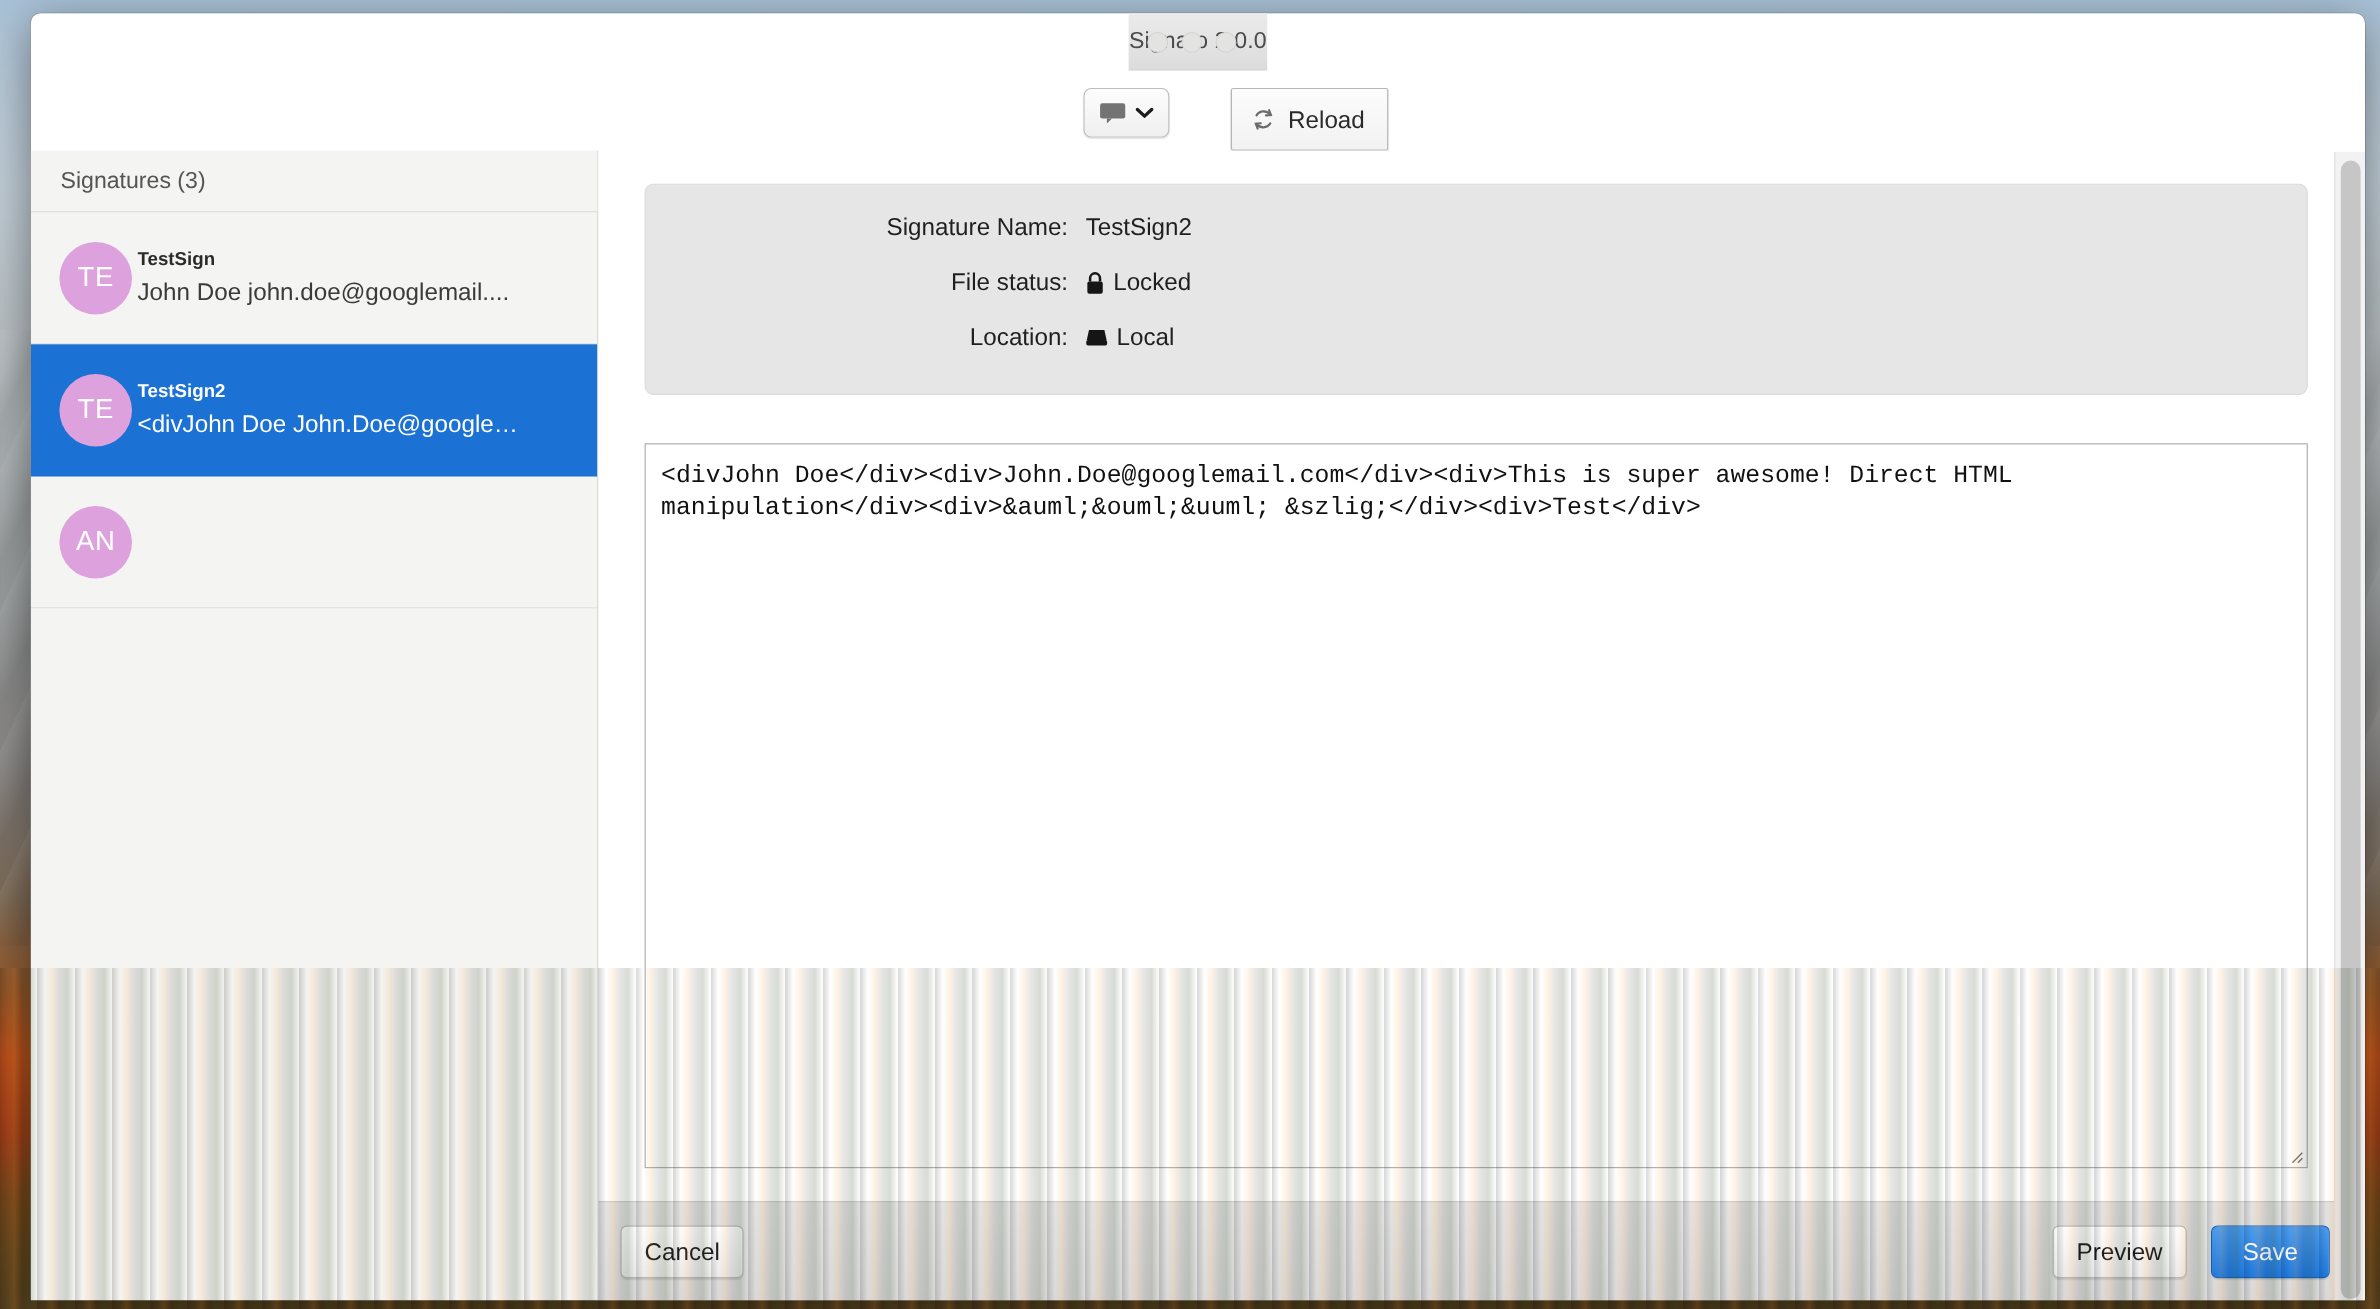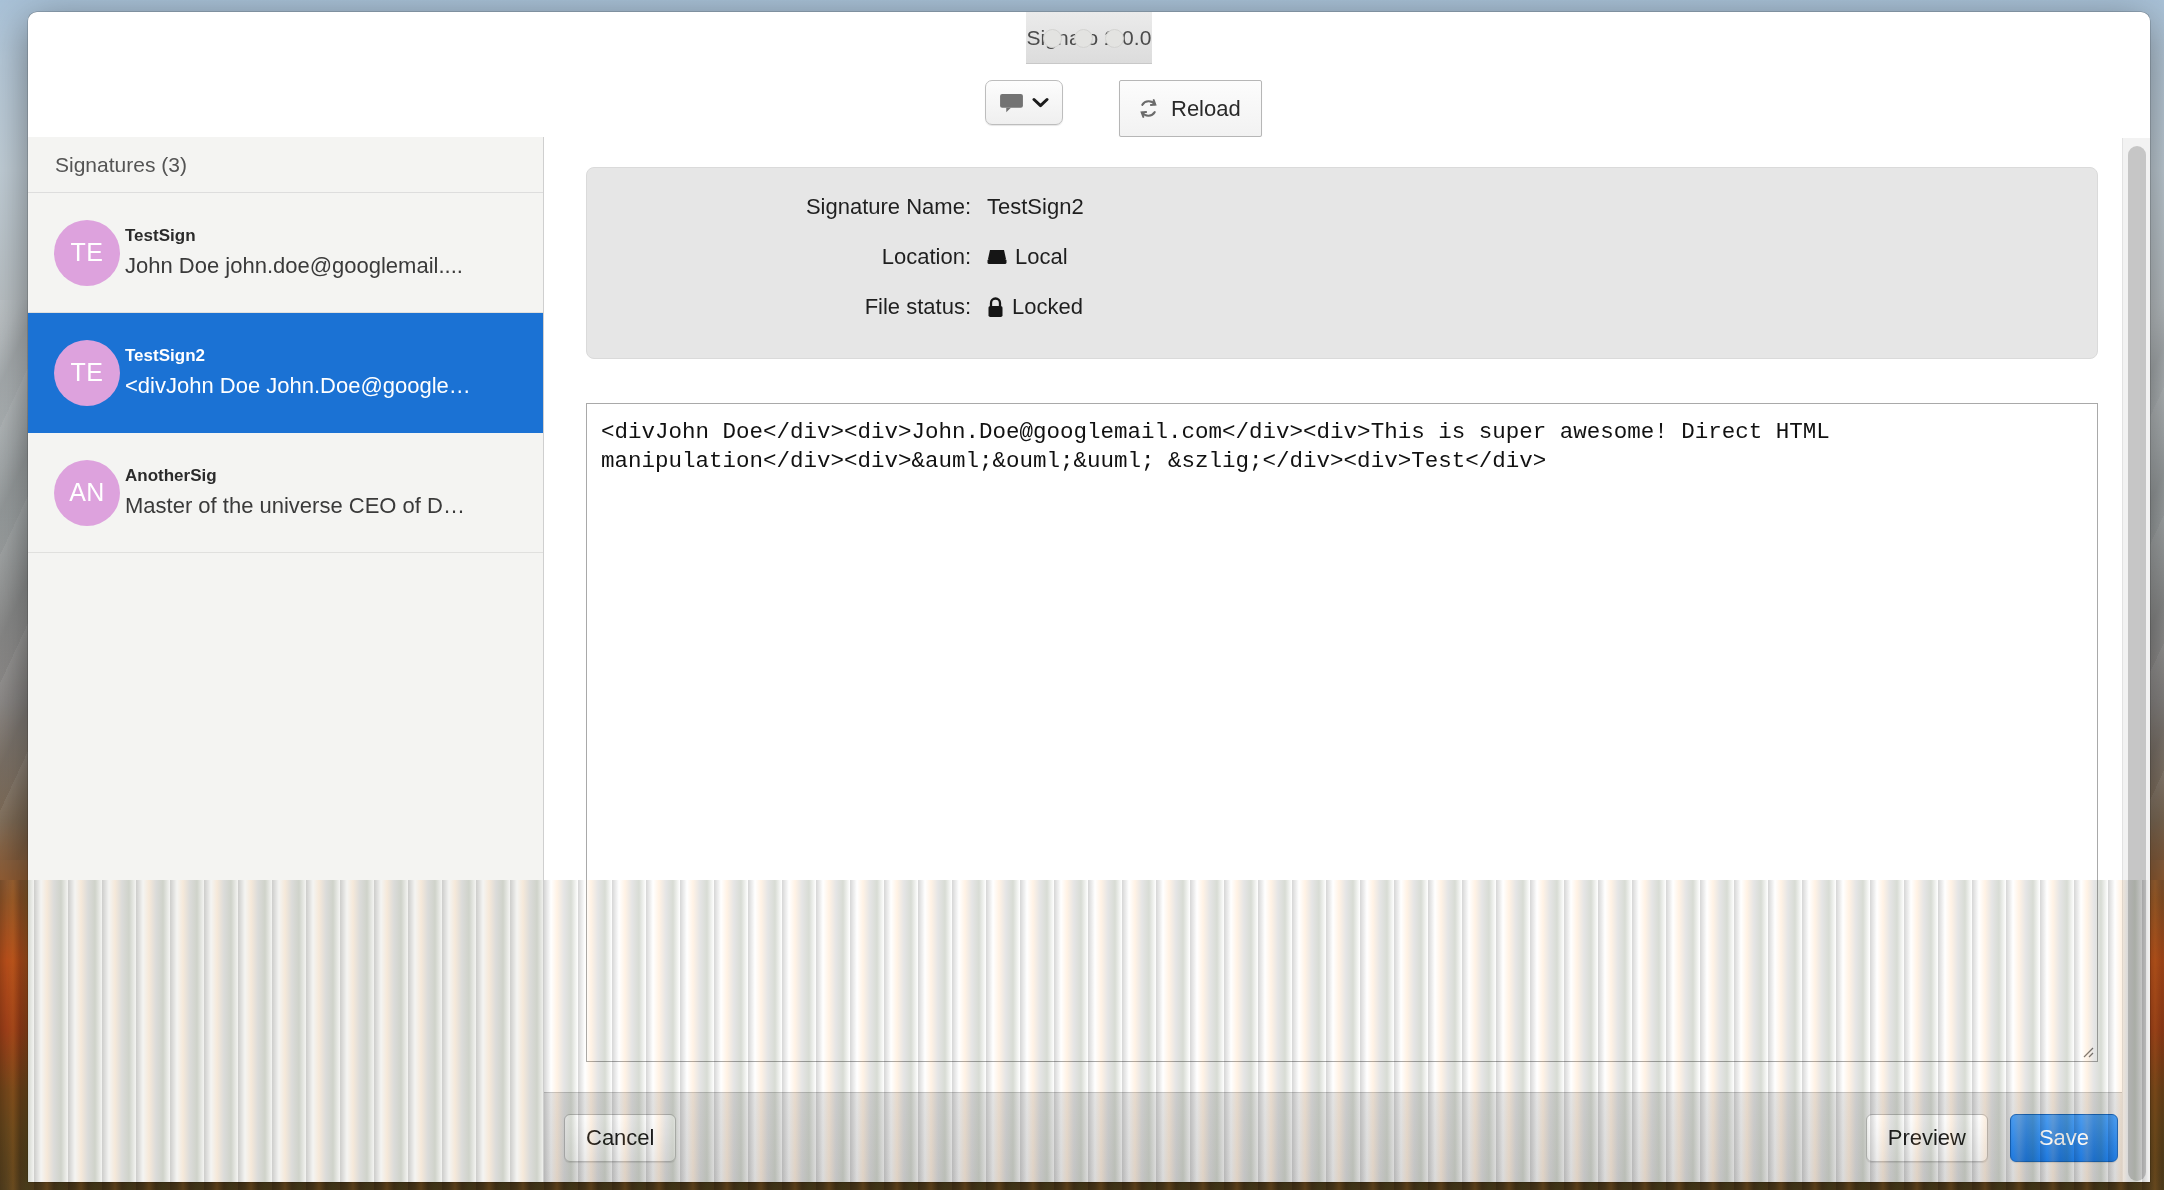--- a/index.html
+++ b/index.html
@@ -422,67 +422,63 @@
           <div class="sig-item selected">
             <div class="avatar">TE</div>
             <div class="sig-text">
               <div class="sig-name">TestSign2</div>
               <div class="sig-sub">&lt;divJohn Doe John.Doe@google…</div>
             </div>
           </div>
 
           <div class="sig-item">
             <div class="avatar">AN</div>
-            <div class="sig-text">
-              <div class="sig-name">AnotherSig</div>
-              <div class="sig-sub">Master of the universe CEO of D…</div>
-            </div>
           </div>
 
         </div>
       </div>
 
       <div class="main">
         <div class="main-scroll">
 
           <div class="info-card">
 
             <div class="info-row">
               <div class="info-label">Signature Name:</div>
               <div class="info-value">
                 <span>TestSign2</span>
+              </div>
+            </div>
+
+            <div class="info-row">
+              <div class="info-label">File status:</div>
+              <div class="info-value">
+                <span>
+                  <svg class="lock-icon" viewBox="0 0 17 21" fill="none">
+                    <path d="M4 9 V6 a4.5 4.5 0 0 1 9 0 V9" stroke="#151515" stroke-width="2.3"></path>
+                    <rect x="1.5" y="9" width="14" height="11" rx="1.8" fill="#151515"></rect>
+                  </svg>
+                </span>
+                <span>Locked</span>
               </div>
             </div>
 
             <div class="info-row">
               <div class="info-label">Location:</div>
               <div class="info-value">
                 <span>
                   <svg class="drive-icon" viewBox="0 0 20 18" fill="#151515">
                     <path d="M3 2 L17 2 L19 11 L1 11 Z"></path>
                     <rect x="0.5" y="11" width="19" height="5" rx="1.6"></rect>
                   </svg>
                 </span>
                 <span>Local</span>
               </div>
             </div>
 
-            <div class="info-row">
-              <div class="info-label">File status:</div>
-              <div class="info-value">
-                <span>
-                  <svg class="lock-icon" viewBox="0 0 17 21" fill="none">
-                    <path d="M4 9 V6 a4.5 4.5 0 0 1 9 0 V9" stroke="#151515" stroke-width="2.3"></path>
-                    <rect x="1.5" y="9" width="14" height="11" rx="1.8" fill="#151515"></rect>
-                  </svg>
-                </span>
-                <span>Locked</span>
-              </div>
-            </div>
-
 
           </div>
 
           <div class="code-area">&lt;divJohn Doe&lt;/div&gt;&lt;div&gt;John.Doe@googlemail.com&lt;/div&gt;&lt;div&gt;This is super awesome! Direct HTML manipulation&lt;/div&gt;&lt;div&gt;&amp;auml;&amp;ouml;&amp;uuml; &amp;szlig;&lt;/div&gt;&lt;div&gt;Test&lt;/div&gt;
             <svg class="resize-grip" viewBox="0 0 15 15" stroke="#777" stroke-width="1.3" fill="none">
               <path d="M14 5 L5 14"></path>
               <path d="M14 10 L10 14"></path>
             </svg>
           </div>
 

